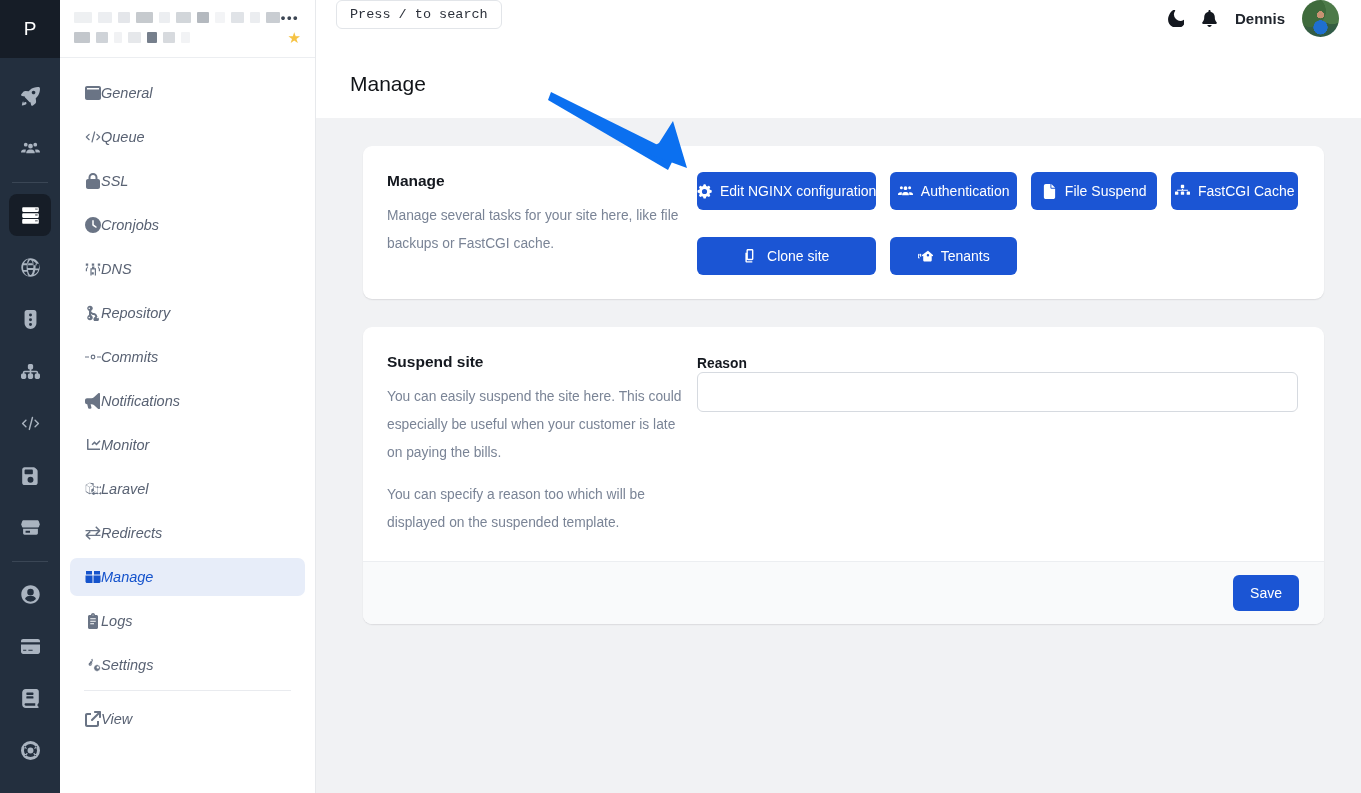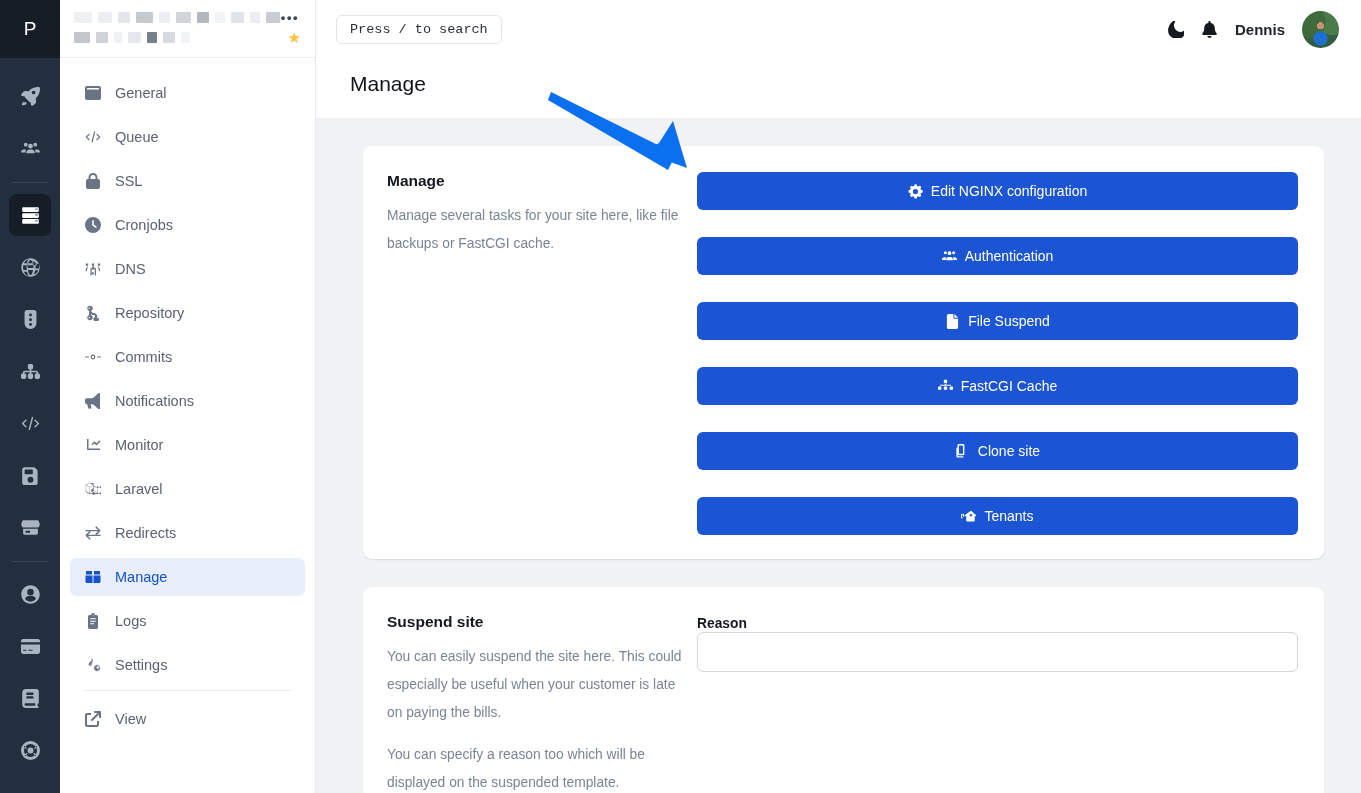--- a/index.html
+++ b/index.html
@@ -51,40 +51,41 @@
   .redact-row { display: flex; align-items: center; height: 16px; margin-bottom: 4px; }
   .rb { height: 11px; border-radius: 1px; margin-right: 6px; }
   .ellipsis-dots {
     position: absolute; right: 16px; top: 14px;
     letter-spacing: 1.5px; color: #3d4654; font-size: 13px; line-height: 8px; font-weight: 700;
   }
   .star-icon { position: absolute; right: 14px; top: 30px; color: #f6c344; font-size: 15px; line-height: 15px; }
 
   .nav { padding: 16px 10px 0 10px; flex: 1 1 auto; overflow: hidden; }
   .nav-item {
-    display: flex; align-items: center; gap: 14px;
+    display: flex; align-items: center; 
     height: 38px; padding: 0 14px; margin-bottom: 6px;
     border-radius: 7px; color: #596273; font-size: 14.5px;
     white-space: nowrap;
+    font-style: italic;
   }
   .nav-item .ni {
     width: 17px; display: flex; align-items: center; justify-content: center;
     color: #6a7485; flex: 0 0 17px;
   }
   .nav-item .ni svg { width: 16px; height: 16px; fill: currentColor; display:block; }
   .nav-item.active { background: #e7edf9; color: #1553cc; font-weight: 400; }
   .nav-item.active .ni { color: #1553cc; }
   .nav-sep { height: 1px; background: #e9ebef; margin: 5px 14px 9px 14px; }
 
   
   .main { flex: 1 1 auto; height: 793px; display: flex; flex-direction: column; background: #f1f2f4; }
 
   .topbar {
     height: 58px; background: #ffffff;
-    display: flex; align-items: center;
+    display: flex; align-items: flex-start;
     padding: 0 22px 0 20px;
     flex: 0 0 58px;
   }
   .search-box {
     height: 29px; padding: 0 13px;
     border: 1px solid #e2e5e9; border-radius: 6px;
     display: flex; align-items: center;
     font-family: "Liberation Mono", monospace;
     font-size: 13.5px; color: #2b303a; background: #fff;
   }
@@ -112,21 +113,21 @@
     background: #ffffff; border-radius: 9px;
     box-shadow: 0 1px 2px rgba(18,24,38,.06), 0 1px 1px rgba(18,24,38,.04);
     margin-bottom: 28px;
   }
   .card-body { display: flex; padding: 26px 26px 24px 24px; }
   .card-left { width: 310px; flex: 0 0 310px; padding-right: 12px; }
   .card-title { font-size: 15.5px; color: #14181f; font-weight: bold; margin-bottom: 12px; }
   .card-desc { font-size: 13.8px; line-height: 28px; color: #7a8496; }
   .card-desc + .card-desc { margin-top: 14px; }
 
-  .btn-grid { flex: 1 1 auto; display: grid; grid-template-columns: 1fr; gap: 27px 14px; }
+  .btn-grid { flex: 1 1 auto; display: grid; grid-template-columns: 1fr 1fr 1fr 1fr; gap: 27px 14px; }
   .btn-blue {
     height: 38px; border: none; border-radius: 6px;
     background: #1b55d4; color: #ffffff;
     font-family: "Liberation Sans", sans-serif; font-size: 14px;
     display: flex; align-items: center; justify-content: center; gap: 8px;
     cursor: pointer; white-space: nowrap;
   }
   .btn-blue svg { width: 15px; height: 15px; fill: currentColor; display: block; }
 
   .field-col { flex: 1 1 auto; padding-top: 1px; }

